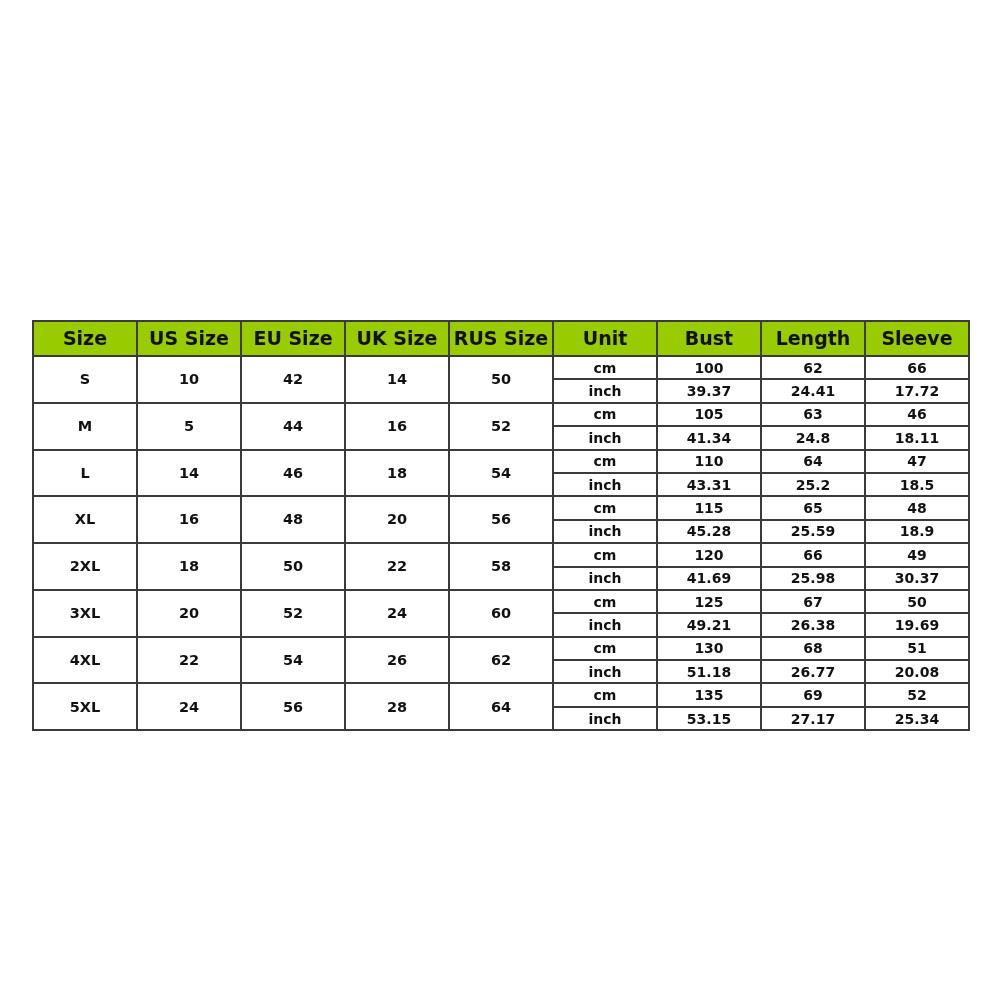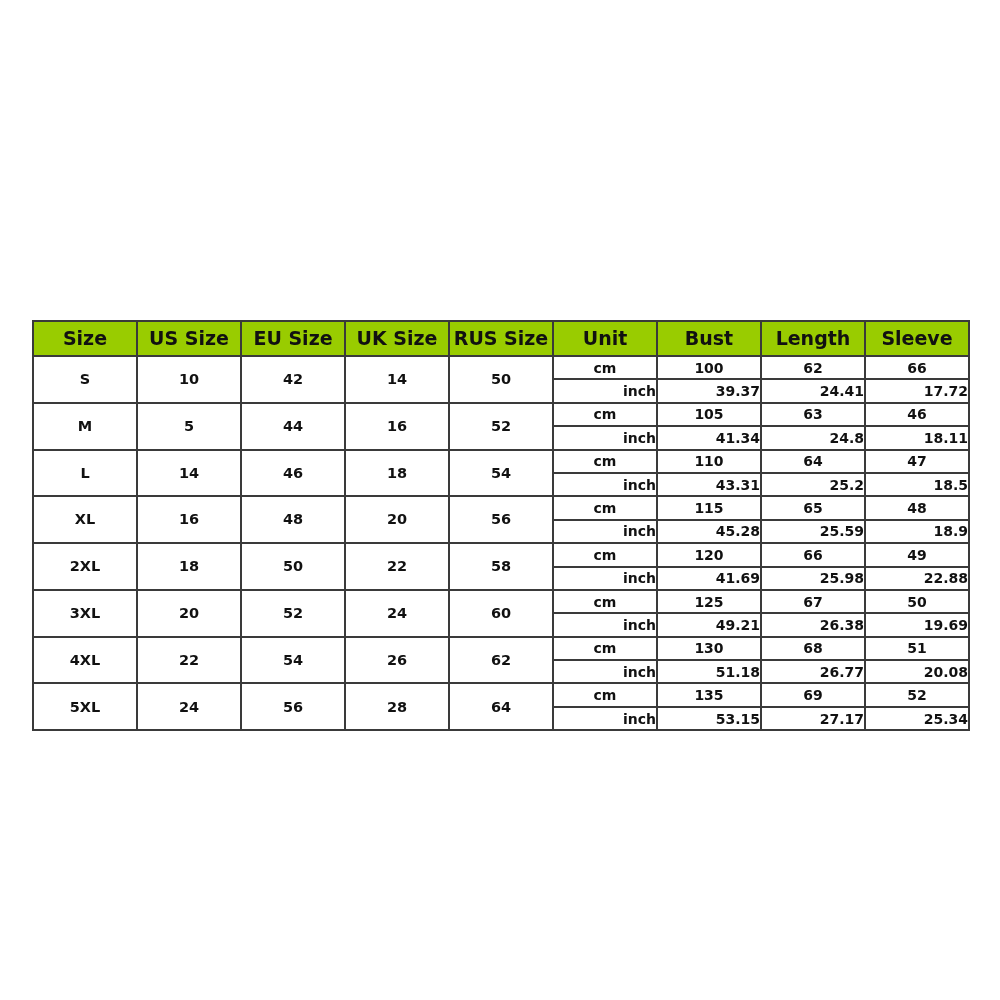--- a/index.html
+++ b/index.html
@@ -40,21 +40,20 @@
       font-weight: bold;
     }
     .size-table tbody td {
       height: 21.4px;
     }
     .size-table tbody td.span-cell {
       font-size: 14.5px;
     }
     .size-table tbody tr.inch-row td {
       border-top: 1.5px solid #3a3a3a;
-      text-align: right;
     }
   </style>
 </head>
 <body>
 
 <table class="size-table">
   <colgroup>
     <col>
       <col>
       <col>
@@ -160,21 +159,21 @@
       <td rowspan="2" class="span-cell">58</td>
       <td>cm</td>
       <td>120</td>
       <td>66</td>
       <td>49</td>
     </tr>
     <tr class="inch-row">
       <td>inch</td>
       <td>41.69</td>
       <td>25.98</td>
-      <td>22.88</td>
+      <td>30.37</td>
     </tr>
 
     <tr class="cm-row">
       <td rowspan="2" class="span-cell">3XL</td>
       <td rowspan="2" class="span-cell">20</td>
       <td rowspan="2" class="span-cell">52</td>
       <td rowspan="2" class="span-cell">24</td>
       <td rowspan="2" class="span-cell">60</td>
       <td>cm</td>
       <td>125</td>

